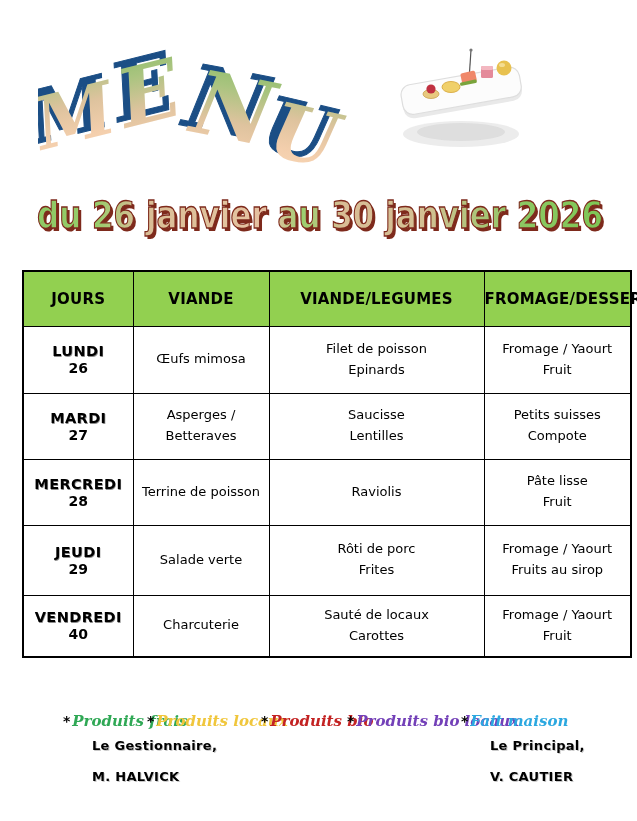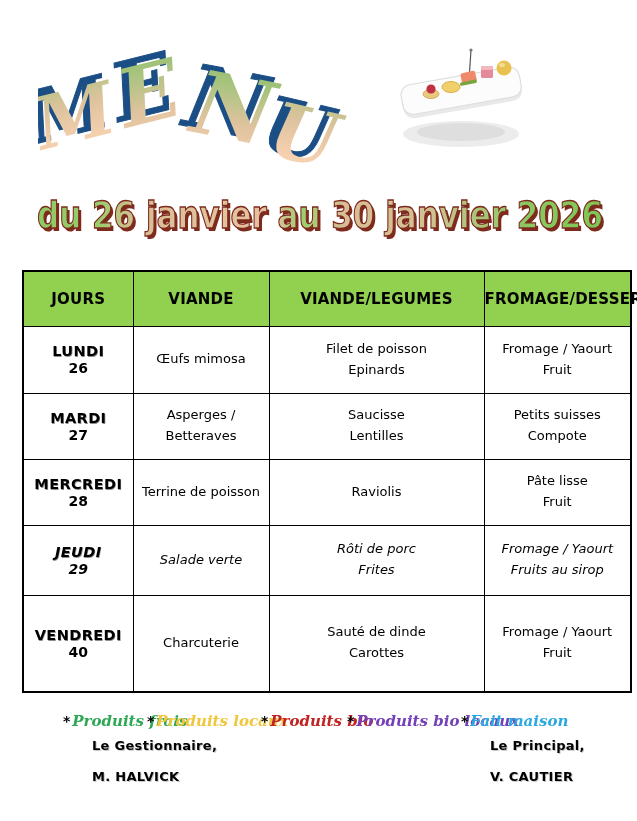--- a/index.html
+++ b/index.html
@@ -20,21 +20,21 @@
     border-collapse:collapse;table-layout:fixed;
     border:2.5px solid #000;
   }
   table.menu-table th, table.menu-table td{border:1.5px solid #000;padding:0;}
   table.menu-table th{
     background:var(--header-green,#92d050);
     font-size:15px;font-weight:bold;letter-spacing:.2px;
   }
   tr.hdr{height:55px;}
   tr.r0{height:67px;} tr.r1{height:66px;} tr.r2{height:66px;margin-top:20px;}
-  tr.r3{height:70px;font-style:italic;} tr.r4{height:97px;}
+  tr.r3{height:70px;} tr.r4{height:62px;}
   td{text-align:center;vertical-align:middle;font-size:13px;}
   .cell-line{line-height:1.6;min-height:0;}
   .day-name{font-weight:800;font-size:14.5px;letter-spacing:.4px;text-shadow:.6px .6px 0 rgba(0,0,0,.45);}
   .day-num{font-weight:700;font-size:14px;margin-top:1px;}
 
   
   .legend{
     position:absolute;top:684px;left:0;width:637px;height:22px;
     font-family:"DejaVu Serif",serif;font-style:italic;font-size:15px;font-weight:600;margin-top:28px;
   }
@@ -221,21 +221,21 @@
     <tr class="r4">
       <td>
         <div class="day-name">VENDREDI</div>
         <div class="day-num">40</div>
       </td>
       <td>
         <div class="cell-line">Charcuterie</div>
         <div class="cell-line"></div>
       </td>
       <td>
-        <div class="cell-line">Sauté de dinde</div>
+        <div class="cell-line">Sauté de locaux</div>
         <div class="cell-line">Carottes</div>
       </td>
       <td>
         <div class="cell-line">Fromage / Yaourt</div>
         <div class="cell-line">Fruit</div>
       </td>
     </tr>
   </tbody>
     </table>
 

